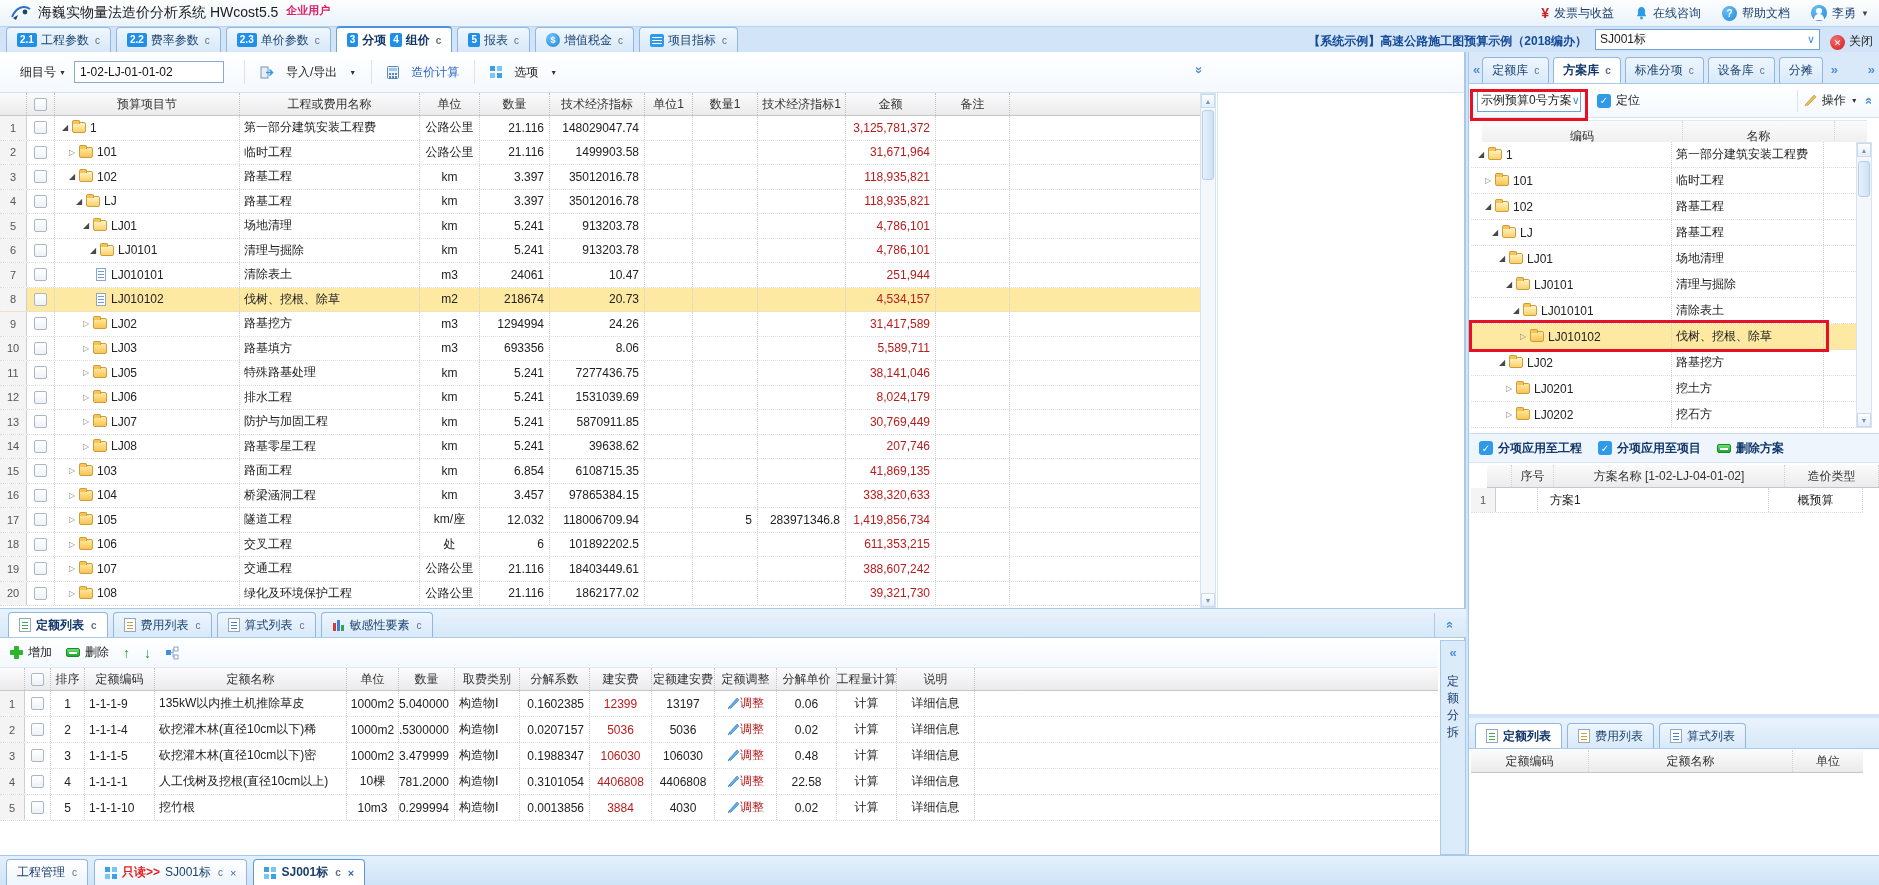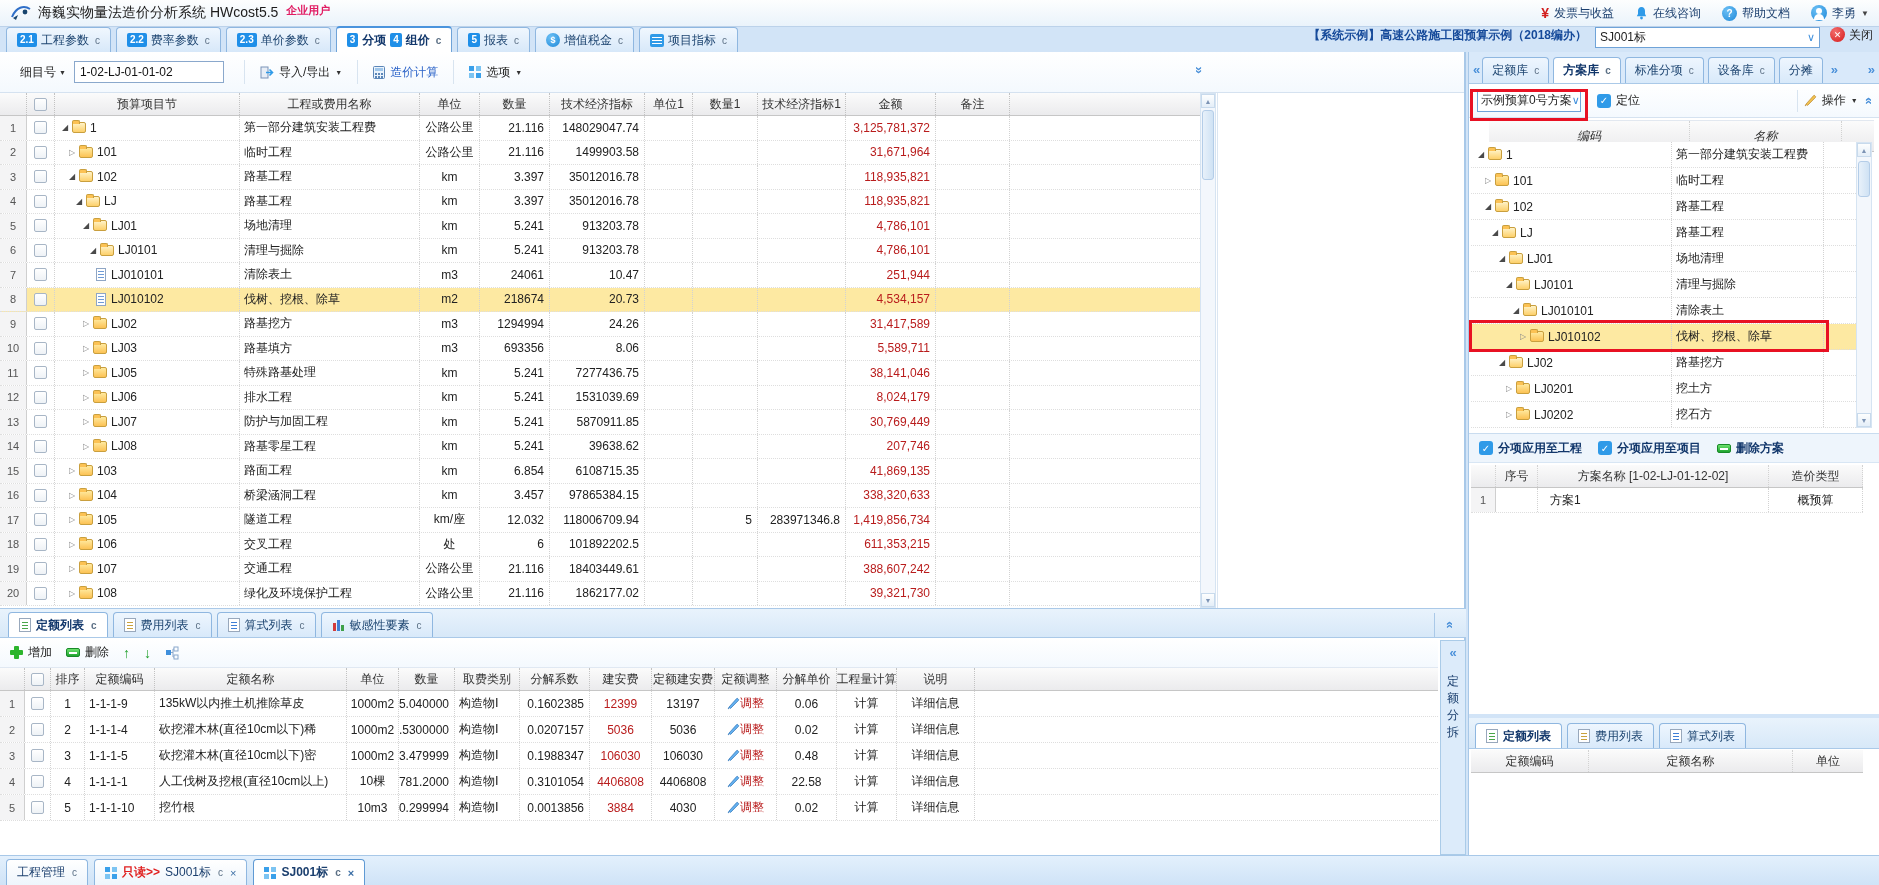--- a/index.html
+++ b/index.html
@@ -31,38 +31,38 @@
     border-radius:4px 4px 0 0;color:#1c4470;white-space:nowrap;cursor:default;}
   .mtab.active{background:#fff;font-weight:bold;color:#12376b;border-color:#6fa3d8;border-top:2px solid #4a94dd;height:25px;}
   .badge{background:#1f8fe8;color:#fff;font-size:10px;font-weight:bold;padding:0 3px;border-radius:2px;
     height:14px;line-height:14px;display:inline-block;}
   .c-glyph{color:#5d7186;font-size:10px;margin-left:2px;}
   .coin-ic{width:14px;height:14px;border-radius:50%;background:radial-gradient(circle at 35% 30%,#6cc0f5,#1e88d8);
     color:#fff;font-size:9px;font-weight:bold;display:inline-flex;align-items:center;justify-content:center;flex:none;}
   .list-ic{width:14px;height:13px;background:#2f9ae8;border-radius:2px;position:relative;flex:none;}
   .list-ic::before{content:'';position:absolute;left:2px;right:2px;top:3px;height:8px;
     background:repeating-linear-gradient(180deg,#fff 0 1px,transparent 1px 3px);}
-  .tabbar-right{margin-left:auto;display:flex;align-items:flex-start;height:25px;padding-bottom:2px;}
+  .tabbar-right{margin-left:auto;display:flex;align-items:flex-end;height:25px;padding-bottom:2px;}
   .proj-label{color:#164a9a;font-weight:bold;margin-right:8px;white-space:nowrap;}
   .proj-select{width:225px;height:21px;background:#fff;border:1px solid #6fa3d8;display:flex;align-items:center;
     padding:0 4px;color:#222;}
   .proj-select .sel-arrow{margin-left:auto;color:#3f8fdc;font-size:11px;}
   .close-ic{width:15px;height:15px;border-radius:50%;background:radial-gradient(circle at 35% 30%,#f26d6d,#d61a1a);
     color:#fff;font-size:9px;font-weight:bold;display:inline-flex;align-items:center;justify-content:center;margin:0 4px 0 10px;}
 
   
   .left-panel{position:absolute;left:0;top:52px;width:1466px;height:803px;background:#fff;border-right:2px solid #a8c8e8;}
   .toolbar{position:absolute;left:0;top:0;width:100%;height:41px;background:linear-gradient(180deg,#ffffff,#f4f9fe);
     border-bottom:1px solid #d5e2f0;display:flex;align-items:center;padding:0 20px;}
   .tool-label{color:#222;display:flex;align-items:center;gap:3px;}
   .dd-arrow{font-size:7px;color:#333;}
   .tool-input{width:150px;height:22px;border:1px solid #8aa8cc;margin:0 10px 0 8px;padding:0 5px;font-size:12px;
     font-family:"Liberation Sans","DejaVu Sans",sans-serif;color:#111;}
   .tsep{width:1px;height:24px;background:#d8e4f0;margin:0 10px;}
-  .tool-btn{display:flex;align-items:center;gap:5px;color:#222;padding:3px 5px;border-radius:3px;cursor:default;}
+  .tool-btn{display:flex;align-items:center;gap:12px;color:#222;padding:3px 5px;border-radius:3px;cursor:default;}
   .tool-btn.bluetext{color:#2a62c8;}
   .grid-ic{width:12px;height:12px;flex:none;background:
     linear-gradient(#3aa0ea,#3aa0ea) 0 0/5px 5px no-repeat,
     linear-gradient(#7cc4f2,#7cc4f2) 7px 0/5px 5px no-repeat,
     linear-gradient(#7cc4f2,#7cc4f2) 0 7px/5px 5px no-repeat,
     linear-gradient(#3aa0ea,#3aa0ea) 7px 7px/5px 5px no-repeat;}
   .chev{color:#4a90d9;font-size:13px;font-weight:bold;display:inline-block;line-height:12px;}
   .rot-up{transform:rotate(90deg);}
   .rot-down{transform:rotate(-90deg);}
   .toolbar-collapse{position:absolute;right:262px;top:12px;}
@@ -165,33 +165,33 @@
   .rtabs .chev{margin:0 4px 7px 4px;}
   .rtoolbar{position:absolute;left:0;top:32px;width:100%;height:34px;background:linear-gradient(180deg,#ffffff,#f4f9fe);
     border-bottom:1px solid #d5e2f0;display:flex;align-items:center;padding:0 8px;}
   .scheme-select{width:104px;height:22px;background:#fff;border:1px solid #6fa3d8;display:flex;align-items:center;
     padding:0 3px;overflow:hidden;white-space:nowrap;}
   .scheme-select .sel-arrow{margin-left:auto;color:#3f8fdc;font-size:11px;flex:none;}
   .locate{display:flex;align-items:center;gap:5px;margin-left:16px;}
   .operate{display:flex;align-items:center;gap:5px;margin-left:auto;margin-right:6px;color:#222;}
   .rt-sep{width:1px;height:22px;background:#d8e4f0;margin:0 6px;}
 
-  .rtree-head{position:absolute;left:20px;top:68px;width:385px;display:flex;height:32px;
-    background:linear-gradient(180deg,#fbfbfb,#ebebed);border-bottom:1px solid #c6c6c6;border-top:1px solid #e2e8f0;font-style:italic;}
+  .rtree-head{position:absolute;left:13px;top:68px;width:385px;display:flex;height:32px;
+    background:linear-gradient(180deg,#fbfbfb,#ebebed);border-bottom:1px solid #c6c6c6;border-top:1px solid #e2e8f0;}
   .rtree-head .cell{justify-content:center;color:#333;}
   .t-code{width:201px;}.t-name{width:152px;}.t-x{width:32px;border-right:none !important;}
   .rtree-rows{position:absolute;left:2px;top:90px;width:385px;height:286px;overflow:hidden;background:#fff;}
   .rtree-rows .trow{height:26px;}
   .tree-vscroll{left:387px;top:90px;height:286px;position:absolute;width:16px;background:#f3f7fc;border:1px solid #d6e4f2;}
 
   .apply-bar{position:absolute;left:0;top:381px;width:100%;height:30px;background:#eef5fc;border-top:1px solid #c9dcef;
     border-bottom:1px solid #d8e6f4;display:flex;align-items:center;gap:6px;padding:0 10px;}
   .apply-item{display:flex;align-items:center;gap:5px;color:#12376b;font-weight:bold;margin-right:10px;}
 
-  .plan-head{position:absolute;left:2px;top:413px;width:392px;display:flex;height:23px;
+  .plan-head{position:absolute;left:18px;top:413px;width:392px;display:flex;height:23px;
     background:linear-gradient(180deg,#fbfbfb,#ebebed);border-bottom:1px solid #c6c6c6;justify-content:flex-end;}
   .plan-head .cell{justify-content:center;color:#333;}
   .p-num{width:25px;}.p-seq{width:42px;}.p-name{width:231px;}.p-type{width:94px;}
   .plan-row{position:absolute;left:2px;top:436px;width:392px;display:flex;height:25px;border-bottom:1px dotted #dedede;background:#fff;}
 
   .rgap{position:absolute;left:0;top:662px;width:100%;height:4px;background:#d2e4f7;}
   .rsub-tabs{position:absolute;left:0;top:666px;width:100%;height:31px;background:linear-gradient(180deg,#e9f3fc,#d7e8f8);
     border-bottom:1px solid #aac9e8;display:flex;align-items:flex-end;padding:0 6px;}
   .rsub-head{position:absolute;left:2px;top:698px;width:392px;display:flex;height:23px;
     background:linear-gradient(180deg,#fbfbfb,#ebebed);border-bottom:1px solid #c6c6c6;}
@@ -1136,21 +1136,21 @@
       </span>
       <span class="apply-item">
         <span class="minus-ic"></span>
         <span>删除方案</span>
       </span>
     </div>
 
     <div class="plan-head">
       <div class="cell p-num"></div>
       <div class="cell p-seq">序号</div>
-      <div class="cell p-name">方案名称 [1-02-LJ-01-12-02]</div>
+      <div class="cell p-name">方案名称 [1-02-LJ-04-01-02]</div>
       <div class="cell p-type">造价类型</div>
     </div>
     <div class="plan-row">
       <div class="cell p-num numcell">1</div>
       <div class="cell p-seq tc"></div>
       <div class="cell p-name tl" style="padding-left:12px;">方案1</div>
       <div class="cell p-type tc">概预算</div>
     </div>
 
     <div class="rgap"></div>

